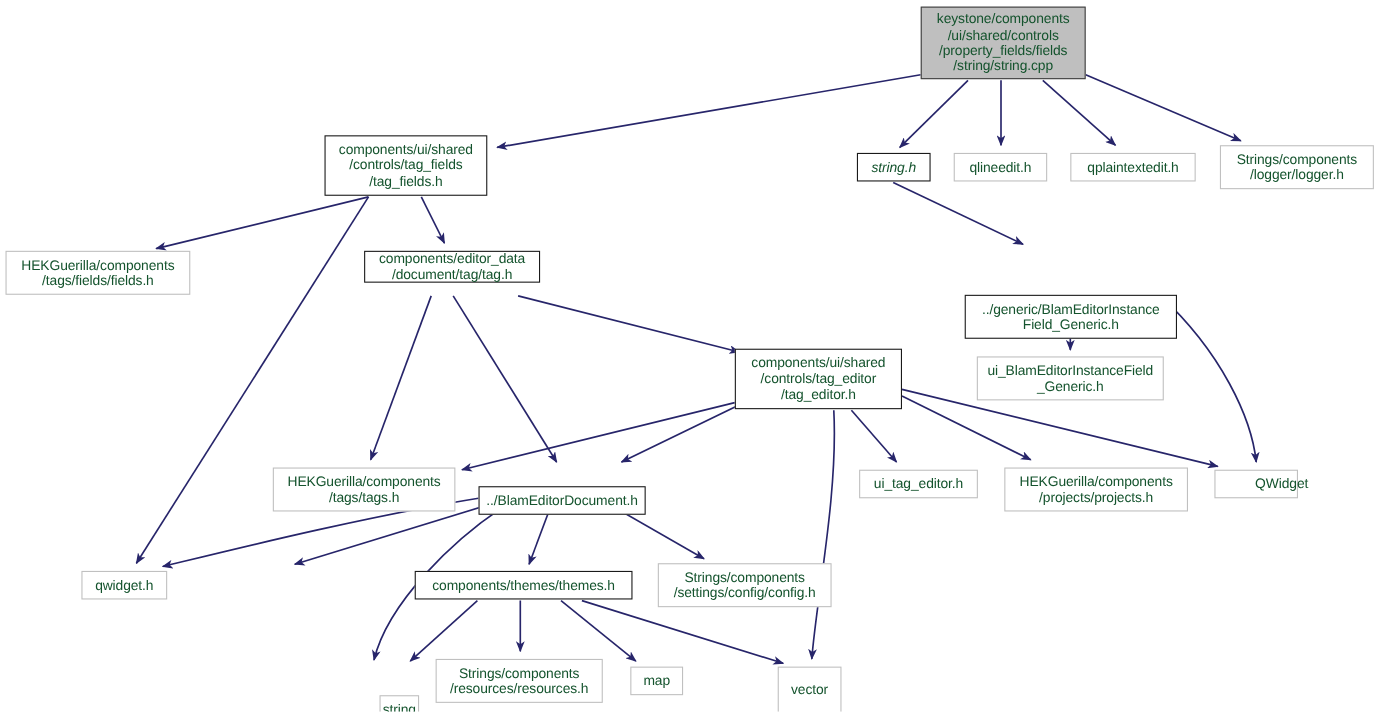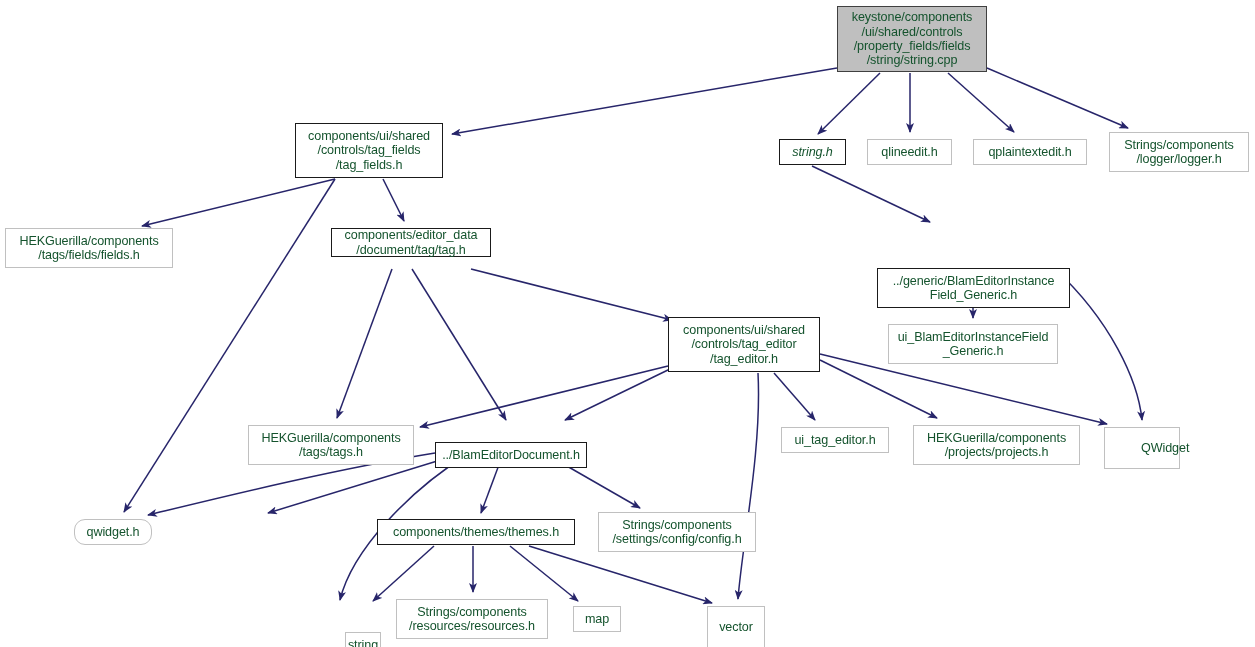--- a/index.html
+++ b/index.html
@@ -190,25 +190,25 @@
 
   <div class="node" style="left:781px; top:427px; width:108px; height:26px;">
     <span class="node-label">ui_tag_editor.h</span>
   </div>
 
   <div class="node" style="left:913px; top:425px; width:167px; height:40px;">
     <span class="node-label">HEKGuerilla/components
 /projects/projects.h</span>
   </div>
 
-  <div class="node" style="left:1104px; top:427px; width:76px; height:42px;padding-left:36px;">
+  <div class="node" style="left:1104px; top:427px; width:76px; height:26px;padding-left:36px;">
     <span class="node-label">QWidget</span>
   </div>
 
-  <div class="node" style="left:74px; top:519px; width:78px; height:26px;border-radius:11px;">
+  <div class="node" style="left:74px; top:519px; width:78px; height:26px;">
     <span class="node-label">qwidget.h</span>
   </div>
 
 
   <div class="node strong" style="left:377px; top:519px; width:198px; height:26px;">
     <span class="node-label">components/themes/themes.h</span>
   </div>
 
   <div class="node" style="left:598px; top:512px; width:158px; height:40px;">
     <span class="node-label">Strings/components

